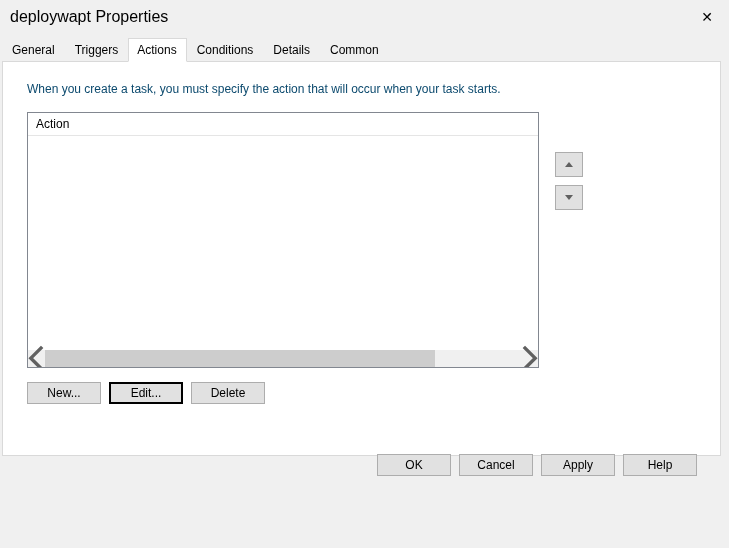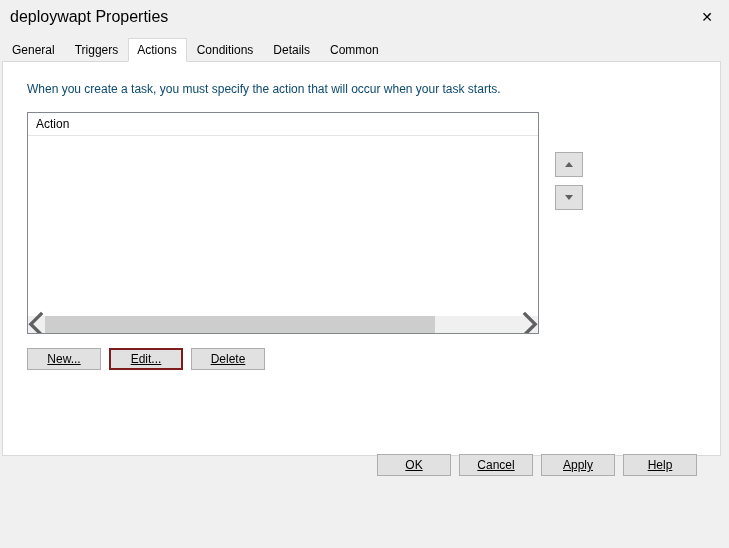--- a/index.html
+++ b/index.html
@@ -8,36 +8,36 @@
     .titlebar { display: flex; align-items: center; justify-content: space-between; padding: 8px 10px 4px 10px; }
     .titlebar-title { font-size: 16px; color: #000; }
     .close-btn { font-size: 14px; font-family: Arial, sans-serif; color: #000; cursor: pointer; padding: 0 6px; line-height: 1; }
     .tab-area { margin: 8px 8px 0 2px; position: relative; }
     .tabs { display: flex; position: relative; z-index: 2; }
     .tab { padding: 4px 9px; border: 1px solid transparent; cursor: pointer; color: #000; background: transparent; margin-bottom: -1px; }
     .tab.active { background: #fff; border: 1px solid #d9d9d9; border-bottom: 1px solid #fff; padding-left: 8px; }
     .tab-content { background: #fff; border: 1px solid #d9d9d9; padding: 20px 24px 22px 24px; min-height: 395px; position: relative; }
     .instruction { color: #0c4a6e; margin-bottom: 16px; }
     .content-row { display: flex; gap: 16px; align-items: flex-start; }
-    .action-list { border: 1px solid #828790; width: 512px; height: 222px; background: #fff; position: relative; overflow: hidden; }
+    .action-list { border: 1px solid #828790; width: 512px; height: 256px; background: #fff; position: relative; overflow: hidden; }
     .list-header { display: flex; border-bottom: 1px solid #e5e5e5; }
     .list-col { padding: 4px 8px; color: #000; }
     .list-col-action { width: 198px; }
     .list-col-details { flex: 1; }
     .list-body { height: 210px; }
     .list-scroll { position: absolute; bottom: 0; left: 0; right: 0; height: 17px; background: #f0f0f0; display: flex; align-items: center; }
     .scroll-arrow { width: 17px; height: 17px; display: flex; align-items: center; justify-content: center; cursor: pointer; color: #606060; font-size: 9px; }
     .scroll-track { flex: 1; height: 17px; position: relative; }
     .scroll-thumb { position: absolute; left: 0; top: 0; width: 82%; height: 100%; background: #cdcdcd; }
     .reorder-buttons { display: flex; flex-direction: column; gap: 8px; margin-top: 40px; }
     .reorder-btn { width: 28px; height: 25px; background: #e1e1e1; border: 1px solid #adadad; cursor: pointer; display: flex; align-items: center; justify-content: center; color: #606060; }
     .reorder-btn svg { width: 8px; height: 5px; }
     .action-buttons { display: flex; gap: 8px; margin-top: 14px; }
-    .btn { background: #e1e1e1; border: 1px solid #adadad; padding: 3px 0; cursor: pointer; text-align: center; width: 74px; color: #000; text-decoration: underline; }
-    .btn.focused { border: 2px solid #7f1d1d; padding: 2px 0; text-align: center; }
+    .btn { background: #e1e1e1; border: 1px solid #adadad; padding: 3px 0; cursor: pointer; text-align: center; width: 74px; color: #000; }
+    .btn.focused { border: 2px solid #000000; padding: 2px 0; text-align: center; }
     .dialog-buttons { position: absolute; right: 32px; bottom: 72px; display: flex; gap: 8px; }
     .dialog-buttons .btn { width: 74px; }
   </style>
 </head>
 <body>
 
 <div class="window">
   <div class="titlebar">
     <span class="titlebar-title">deploywapt Properties</span>
     <span class="close-btn">✕</span>

